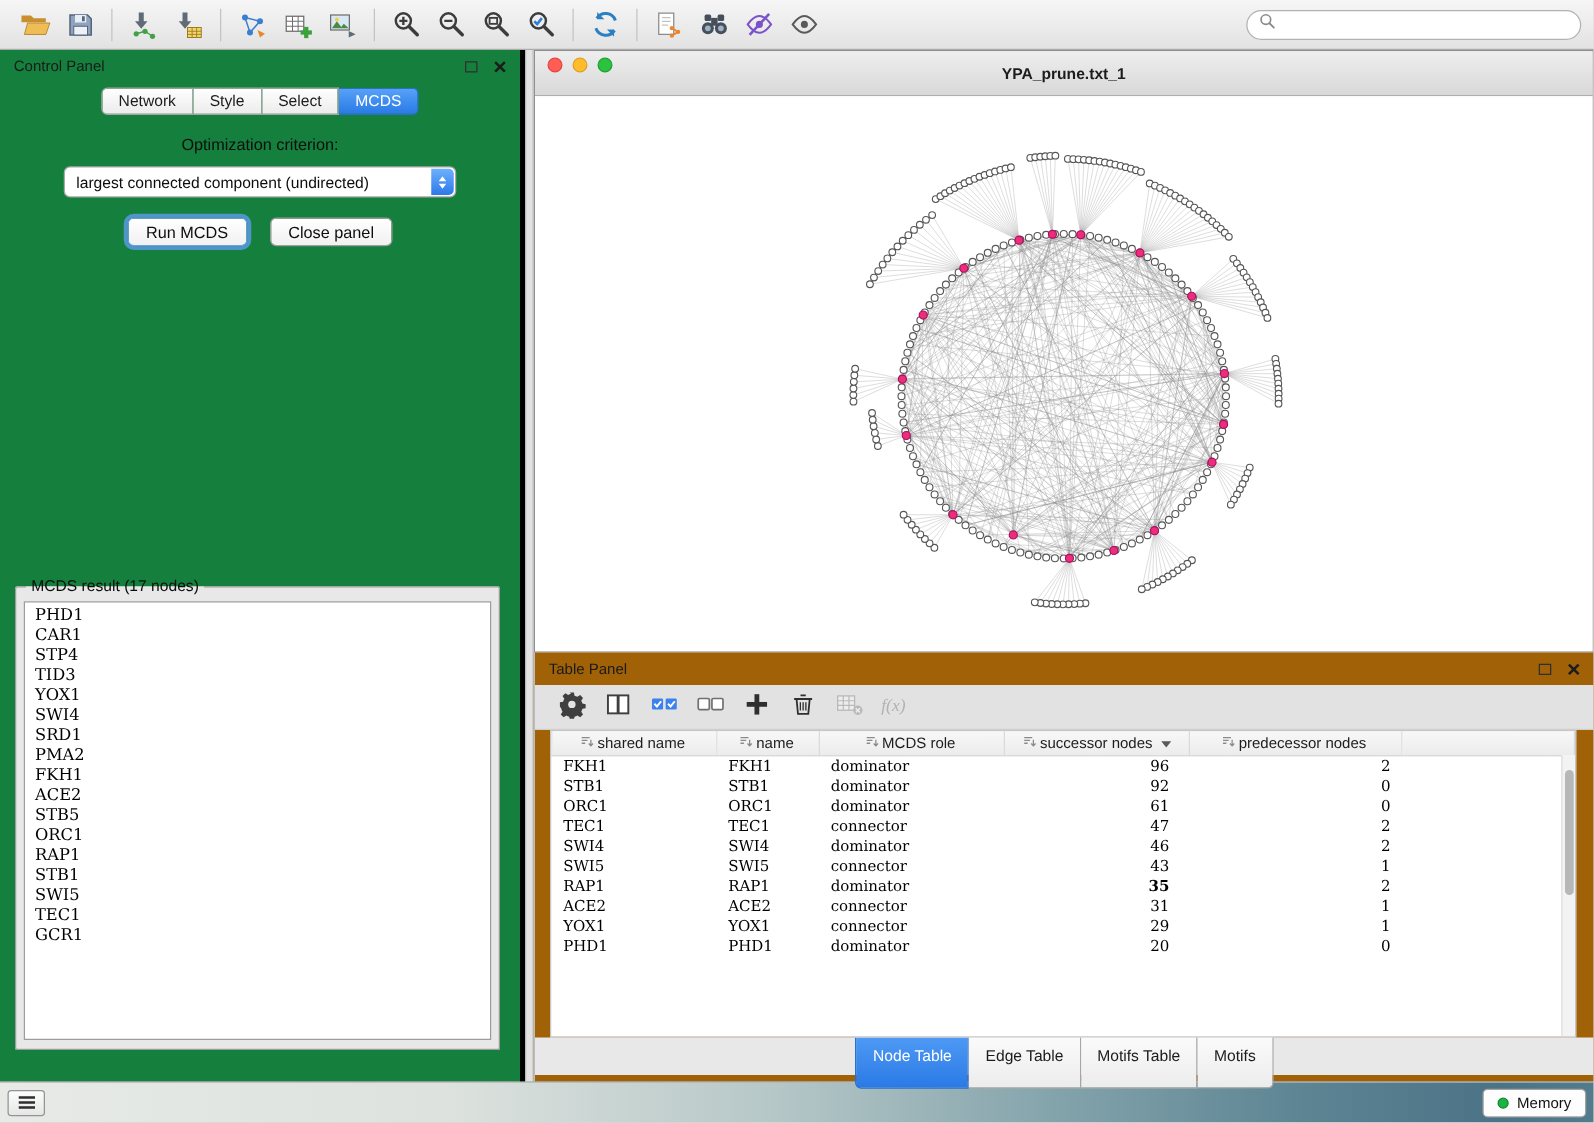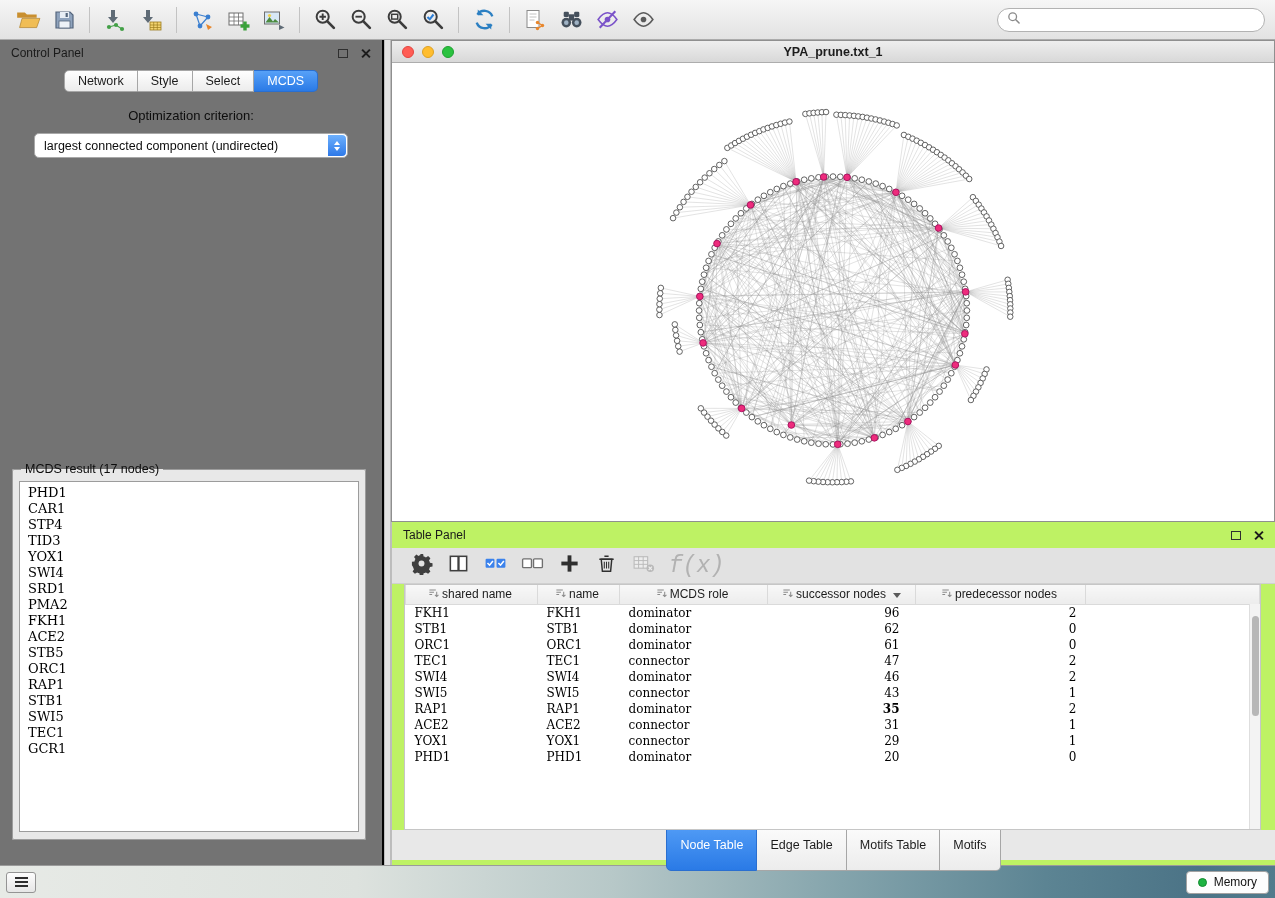--- a/index.html
+++ b/index.html
@@ -12,21 +12,21 @@
   .icon-btn{width:36px;height:30px;display:flex;align-items:center;justify-content:center;border-radius:4px;cursor:pointer}
   .icon-btn svg{display:block}
   .tb-sep{width:1px;height:26px;background:#c3c3c3;margin:0 7px}
   .searchbox{margin-left:auto;width:268px;height:24px;border:1px solid #b2b2b2;border-radius:12px;background:#fff;display:flex;align-items:center;padding:0 9px;gap:6px}
   .searchbox input{border:none;outline:none;flex:1;font-size:12px;background:transparent;color:#333}
 
   
   .main{display:flex;height:825px}
 
   
-  .control-panel{width:384px;background:#737373;position:relative;border-right:2px solid #000000}
+  .control-panel{width:420px;background:#15803d;position:relative;border-right:4px solid #000000}
   .panel-header{height:26px;display:flex;align-items:center;padding:0 11px;font-size:12px;color:#1a1a1a}
   .ph-icons{margin-left:auto;display:flex;align-items:center;gap:12px}
   .float-ico{width:10px;height:9px;border:1.5px solid #2f2f2f}
   .close-ico{position:relative;width:11px;height:11px}
   .close-ico:before,.close-ico:after{content:"";position:absolute;left:4.5px;top:0;width:2px;height:11px;background:#1c1c1c}
   .close-ico:before{transform:rotate(45deg)}.close-ico:after{transform:rotate(-45deg)}
   .cp-tabs{display:flex;justify-content:center;margin-top:4px}
   .cp-tab{font-size:12.5px;padding:3px 13px;background:linear-gradient(#fefefe,#ececec);border:1px solid #a6a6a6;border-left:none;color:#1c1c1c;cursor:pointer}
   .cp-tab:first-child{border-left:1px solid #a6a6a6;border-radius:5px 0 0 5px}
   .cp-tab:last-child{border-radius:0 5px 5px 0}
@@ -43,35 +43,35 @@
   fieldset.result{position:absolute;left:12px;right:16px;top:422px;height:378px;border:1px solid #9c9c9c;border-radius:2px;padding:5px 6px 7px;background:#e8e8e8}
   fieldset.result legend{font-size:12.5px;padding:0 4px;margin-left:2px;color:#0d0d0d}
   .result-box{width:100%;height:100%;background:#fff;border:1px solid #9c9c9c;overflow:hidden;padding:3px 0}
   .list-item{font-family:"DejaVu Serif",serif;font-size:13px;line-height:16px;padding-left:8px;color:#000;cursor:default}
 
   .splitter{width:7px;background:#e2e2e2;border-left:1px solid #bcbcbc;border-right:1px solid #bcbcbc;cursor:col-resize}
 
   
   .right-col{flex:1;display:flex;flex-direction:column;min-width:0}
   .network-window{height:520px;border:1px solid #8f8f8f;display:flex;flex-direction:column;background:#fff}
-  .net-titlebar{height:22px;background:linear-gradient(#eeeeee,#d8d8d8);border-bottom:1px solid #adadad;position:relative;display:flex;align-items:center;justify-content:center;flex:none}
+  .net-titlebar{height:36px;background:linear-gradient(#eeeeee,#d8d8d8);border-bottom:1px solid #adadad;position:relative;display:flex;align-items:center;justify-content:center;flex:none}
   .tl{width:12px;height:12px;border-radius:50%;position:absolute;top:5px}
   .tl.red{left:10px;background:#ff5d55;border:1px solid #e4453f}
   .tl.yellow{left:30px;background:#ffbd2e;border:1px solid #dea123}
   .tl.green{left:50px;background:#2ac23f;border:1px solid #1fa132}
   .net-title{font-size:12.5px;font-weight:bold;color:#1c1c1c}
   .net-canvas{flex:1;background:#fff;position:relative;overflow:hidden}
   .net-canvas svg{position:absolute;inset:0;width:100%;height:100%}
 
   
-  .table-panel{height:370px;background:#bef264;display:flex;flex-direction:column;border-left:1px solid #bdbdbd}
+  .table-panel{height:370px;background:#a16207;display:flex;flex-direction:column;border-left:1px solid #bdbdbd}
   .table-toolbar{height:36px;background:#e2e2e2;display:flex;align-items:center;gap:7px;padding:0 14px;border-bottom:1px solid #d0d0d0;flex:none}
   .tt-btn{width:30px;height:28px;display:flex;align-items:center;justify-content:center;cursor:pointer}
   .tt-btn.disabled{cursor:default}
-  .fx{font-family:Liberation Mono, monospace;font-style:italic;font-size:23px;color:#b2b2b2;margin-left:4px}
+  .fx{font-family:Liberation Serif, serif;font-style:italic;font-size:14px;color:#b2b2b2;margin-left:4px}
   .table-wrap{flex:1;background:#fff;margin:0 14px 0 12px;position:relative;border:1px solid #c6c6c6;overflow:hidden}
   table{border-collapse:collapse;width:100%;table-layout:fixed}
   th{font-family:Liberation Sans, sans-serif;font-size:12px;font-weight:normal;background:linear-gradient(#f8f8f8,#ececec);border:1px solid #dadada;border-top:none;height:19px;text-align:center;color:#1c1c1c;cursor:pointer;white-space:nowrap;overflow:hidden}
   th .hlab{margin:0 3px}
   th .dd{display:inline-block;width:0;height:0;border-left:4px solid transparent;border-right:4px solid transparent;border-top:5px solid #5a5a5a;vertical-align:middle;margin-left:4px}
   td{font-family:"DejaVu Serif",serif;font-size:12px;height:16px;line-height:16px;padding:0 9px;color:#000;white-space:nowrap;overflow:hidden}
   td.num{text-align:right}
   .vscroll{position:absolute;right:0;top:19px;bottom:0;width:11px;background:#f3f3f3;border-left:1px solid #dedede}
   .vthumb{position:absolute;left:2px;width:7px;top:12px;height:100px;border-radius:4px;background:#b7b7b7}
   .table-tabs{height:30px;display:flex;align-items:center;justify-content:center;background:#e8e8e8;margin-bottom:5px;flex:none}
@@ -282,20 +282,24 @@
           <div class="cp-tab">Select</div>
           <div class="cp-tab active">MCDS</div>
         </div>
       <div class="opt-label">Optimization criterion:</div>
       <div class="select">
         <span>largest connected component (undirected)</span>
         <span class="stepper">
             <i class="up"></i>
             <i class="down"></i>
           </span>
+      </div>
+      <div class="btn-row">
+        <button class="btn focus">Run MCDS</button>
+        <button class="btn">Close panel</button>
       </div>
       <fieldset class="result">
         <legend>MCDS result (17 nodes)</legend>
         <div class="result-box" id="mcds-list">
             <div class="list-item">PHD1</div>
             <div class="list-item">CAR1</div>
             <div class="list-item">STP4</div>
             <div class="list-item">TID3</div>
             <div class="list-item">YOX1</div>
             <div class="list-item">SWI4</div>
@@ -1249,21 +1253,21 @@
                   <td>FKH1</td>
                   <td>dominator</td>
                   <td class="num" style="padding-right: 16px;">96</td>
                   <td class="num">2</td>
                   <td></td>
                 </tr>
                 <tr>
                   <td>STB1</td>
                   <td>STB1</td>
                   <td>dominator</td>
-                  <td class="num" style="padding-right: 16px;">62</td>
+                  <td class="num" style="padding-right: 16px;">92</td>
                   <td class="num">0</td>
                   <td></td>
                 </tr>
                 <tr>
                   <td>ORC1</td>
                   <td>ORC1</td>
                   <td>dominator</td>
                   <td class="num" style="padding-right: 16px;">61</td>
                   <td class="num">0</td>
                   <td></td>

